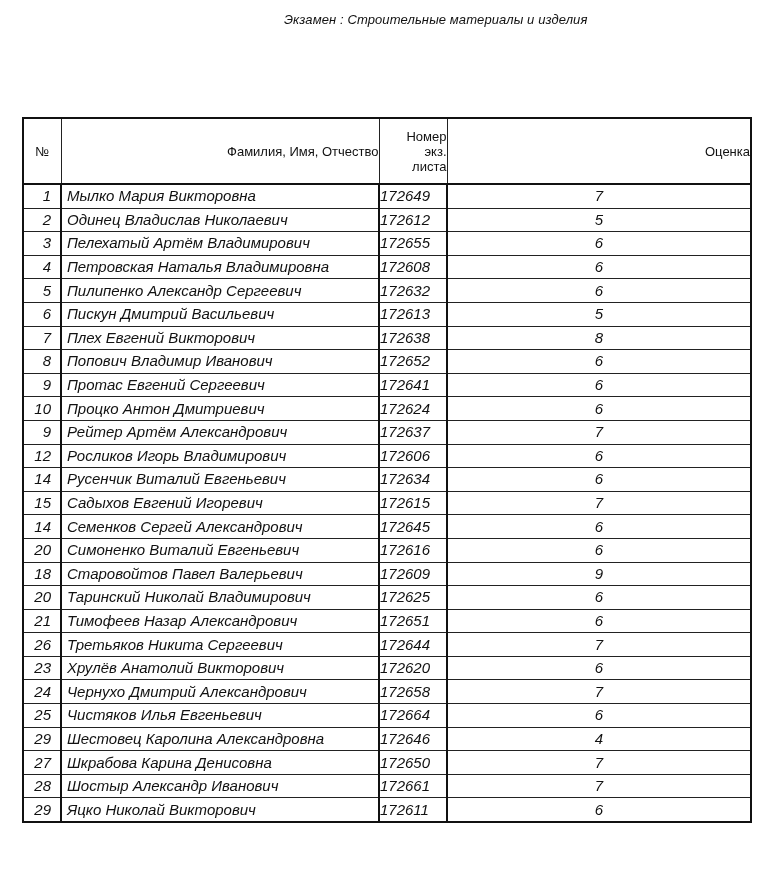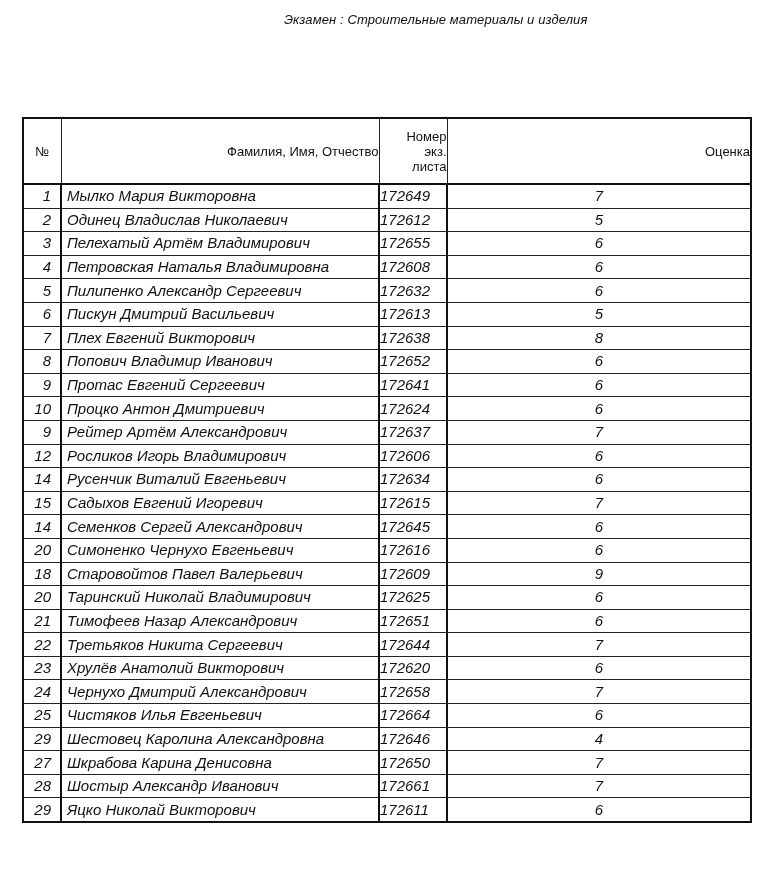--- a/index.html
+++ b/index.html
@@ -137,21 +137,21 @@
         <td class="c-grade">7</td>
       </tr>
       <tr>
         <td class="c-no">14</td>
         <td class="c-name">Семенков Сергей Александрович</td>
         <td class="c-sheet">172645</td>
         <td class="c-grade">6</td>
       </tr>
       <tr>
         <td class="c-no">20</td>
-        <td class="c-name">Симоненко Чернухо Евгеньевич</td>
+        <td class="c-name">Симоненко Виталий Евгеньевич</td>
         <td class="c-sheet">172616</td>
         <td class="c-grade">6</td>
       </tr>
       <tr>
         <td class="c-no">18</td>
         <td class="c-name">Старовойтов Павел Валерьевич</td>
         <td class="c-sheet">172609</td>
         <td class="c-grade">9</td>
       </tr>
       <tr>
@@ -160,21 +160,21 @@
         <td class="c-sheet">172625</td>
         <td class="c-grade">6</td>
       </tr>
       <tr>
         <td class="c-no">21</td>
         <td class="c-name">Тимофеев Назар Александрович</td>
         <td class="c-sheet">172651</td>
         <td class="c-grade">6</td>
       </tr>
       <tr>
-        <td class="c-no">22</td>
+        <td class="c-no">26</td>
         <td class="c-name">Третьяков Никита Сергеевич</td>
         <td class="c-sheet">172644</td>
         <td class="c-grade">7</td>
       </tr>
       <tr>
         <td class="c-no">23</td>
         <td class="c-name">Хрулёв Анатолий Викторович</td>
         <td class="c-sheet">172620</td>
         <td class="c-grade">6</td>
       </tr>

